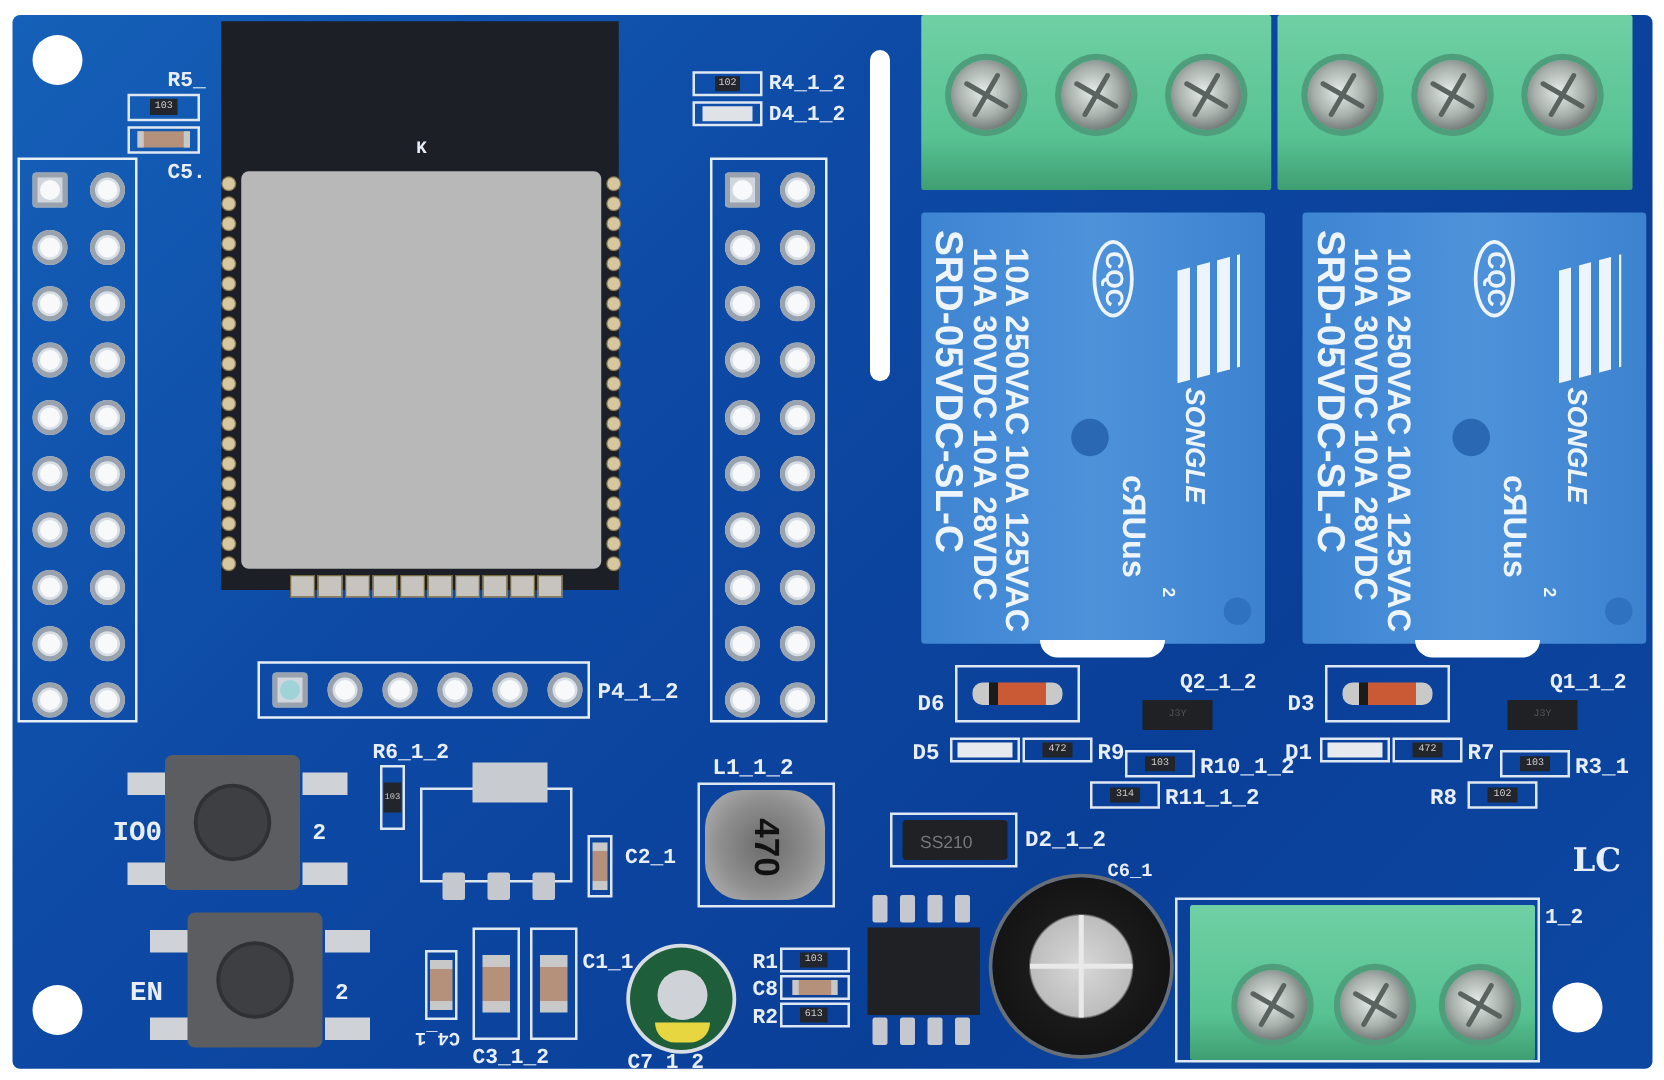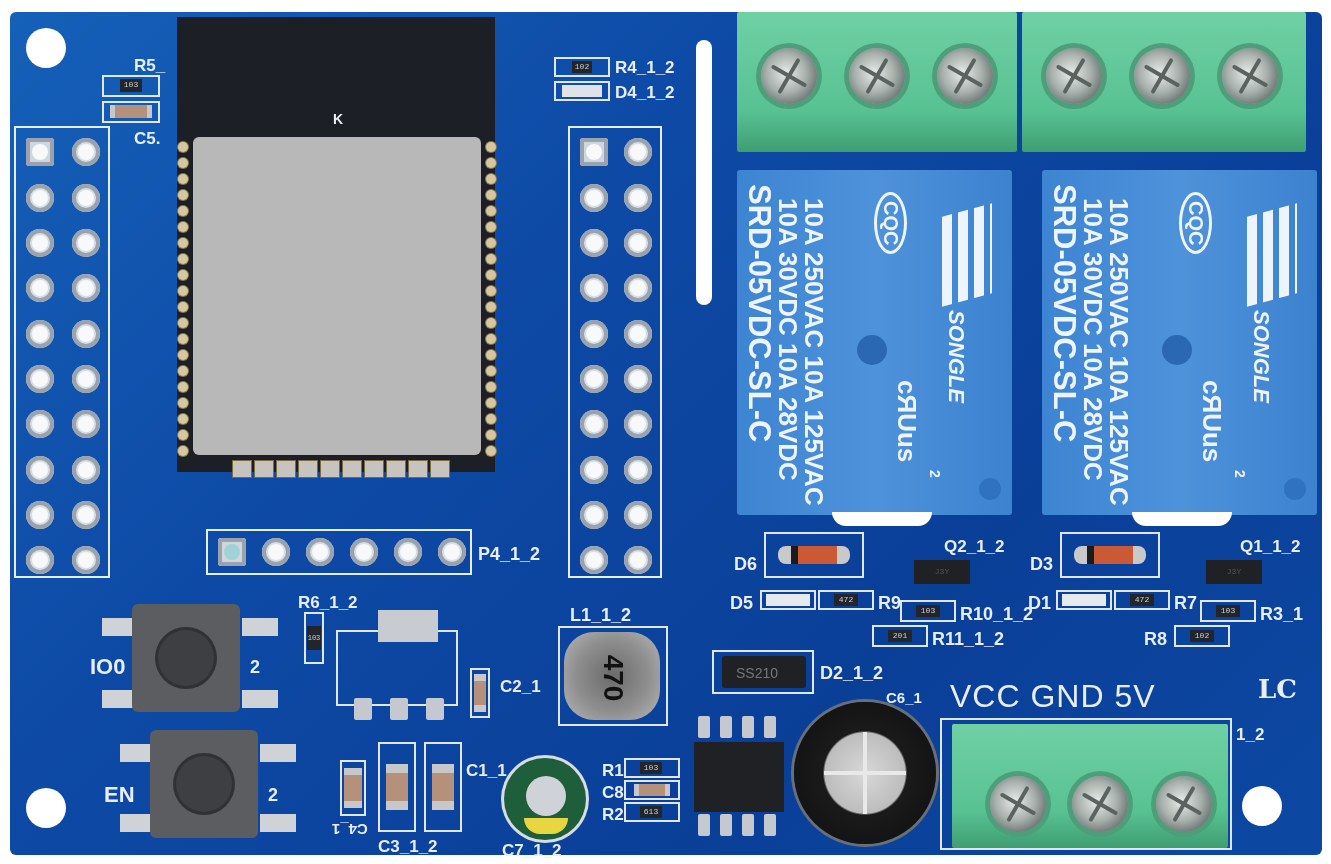--- a/index.html
+++ b/index.html
@@ -1,19 +1,19 @@
 <!DOCTYPE html>
 <html><head>
 <meta charset="utf-8">
 <style>
   html,body{margin:0;padding:0;background:#ffffff;}
   body{width:1331px;height:864px;position:relative;overflow:hidden;font-family:"Liberation Sans",sans-serif;}
   .board{position:absolute;left:10px;top:12px;width:1312px;height:843px;background:linear-gradient(135deg,#1560b8 0%,#0d4aa6 35%,#0a3f98 70%,#0c48a2 100%);border-radius:6px;}
   .abs{position:absolute;}
-  .silk{position:absolute;color:#e8eef8;font-family:Liberation Sans, sans-serif;font-weight:bold;white-space:nowrap;line-height:1;}
+  .silk{position:absolute;color:#e8eef8;font-family:Liberation Mono, monospace;font-weight:bold;white-space:nowrap;line-height:1;}
   .mhole{position:absolute;width:40px;height:40px;border-radius:50%;background:#fff;}
   .hdr{position:absolute;border:2px solid #e6eef8;box-sizing:border-box;}
   .pin{position:absolute;width:28px;height:28px;border-radius:50%;background:#d8dee6;box-shadow:inset 0 0 0 4px #9aa3ad;}
   .pin.sq{border-radius:3px;background:#cfd6de;}
   .pin .h{position:absolute;left:6px;top:6px;width:16px;height:16px;border-radius:50%;background:#f8f9fb;}
   .esp-shield{position:absolute;left:177px;top:17px;width:318px;height:455px;background:#1d1f26;}
   .esp-can{position:absolute;left:193px;top:137px;width:288px;height:318px;background:#b8b8b8;border-radius:6px;}
   .castel{position:absolute;width:10px;height:10px;border-radius:50%;background:#d6c7a0;box-shadow:0 0 0 1px #8a7a50;}
   .bpad{position:absolute;width:18px;height:16px;background:#c7c4bf;border:1px solid #7a6a40;}
   .term{position:absolute;background:linear-gradient(#6fd0a4 0%,#58c293 70%,#3e9e72 100%);border-radius:2px;}
@@ -315,21 +315,21 @@
   <div class="smd" style="left:824px;top:582px;width:24px;height:12px;">472</div>
   <div class="silk" style="left:868px;top:582px;font-size:18px;">R9</div>
   <div class="ic" style="left:904px;top:548px;width:56px;height:24px;">
     <div class="smd" style="left:16px;top:6px;width:24px;height:12px;background:transparent;color:#555;">J3Y</div>
   </div>
   <div class="silk" style="left:934px;top:526px;font-size:17px;">Q2_1_2</div>
   <div class="outline" style="left:890px;top:588px;width:56px;height:22px;"></div>
   <div class="smd" style="left:906px;top:593px;width:24px;height:12px;">103</div>
   <div class="silk" style="left:950px;top:593px;font-size:18px;">R10_1_2</div>
   <div class="outline" style="left:862px;top:613px;width:56px;height:22px;"></div>
-  <div class="smd" style="left:878px;top:618px;width:24px;height:12px;">201</div>
+  <div class="smd" style="left:878px;top:618px;width:24px;height:12px;">314</div>
   <div class="silk" style="left:922px;top:618px;font-size:18px;">R11_1_2</div>
 
   <div class="outline" style="left:1050px;top:520px;width:100px;height:46px;"></div>
   <div class="abs" style="left:1064px;top:534px;width:72px;height:18px;background:linear-gradient(90deg,#c9c9c9 0 18%,#1b1b1b 18% 28%,#c95a35 28% 82%,#c9c9c9 82%);border-radius:8px;"></div>
   <div class="silk" style="left:1020px;top:543px;font-size:18px;">D3</div>
   <div class="outline" style="left:1046px;top:578px;width:56px;height:20px;"></div>
   <div class="abs" style="left:1052px;top:582px;width:44px;height:12px;background:#e6e9ee;"></div>
   <div class="silk" style="left:1018px;top:582px;font-size:18px;">D1</div>
   <div class="outline" style="left:1104px;top:578px;width:56px;height:20px;"></div>
   <div class="smd" style="left:1120px;top:582px;width:24px;height:12px;">472</div>
@@ -425,21 +425,20 @@
   <div class="icpin" style="left:710px;top:802px;"></div>
   <div class="icpin" style="left:732px;top:802px;"></div>
   <div class="icpin" style="left:754px;top:802px;"></div>
 
   <div class="abs" style="left:784px;top:690px;width:142px;height:142px;border-radius:50%;background:radial-gradient(circle,#d8d8d8 0%,#bdbdbd 40%,#1a1a1a 42%,#0e0e0e 100%);box-shadow:0 0 0 3px #6a6f75;">
     <div class="abs" style="left:69px;top:30px;width:4px;height:82px;background:#e9e9e9;"></div>
     <div class="abs" style="left:30px;top:69px;width:82px;height:4px;background:#e9e9e9;"></div>
   </div>
   <div class="silk" style="left:876px;top:678px;font-size:15px;">C6_1</div>
 
-  <div class="silk" style="left:940px;top:668px;font-size:32px;font-weight:normal;letter-spacing:1px;">VCC GND 5V</div>
   <div class="silk" style="left:1248px;top:664px;font-size:26px;font-family:'DejaVu Serif',serif;">LC</div>
   <div class="outline" style="left:930px;top:706px;width:292px;height:132px;"></div>
   <div class="term" style="left:942px;top:712px;width:276px;height:124px;">
     <div class="screw" style="left:38px;top:52px;"></div>
     <div class="screw" style="left:120px;top:52px;"></div>
     <div class="screw" style="left:204px;top:52px;"></div>
   </div>
   <div class="silk" style="left:1226px;top:714px;font-size:17px;">1_2</div>
 </div>
 

